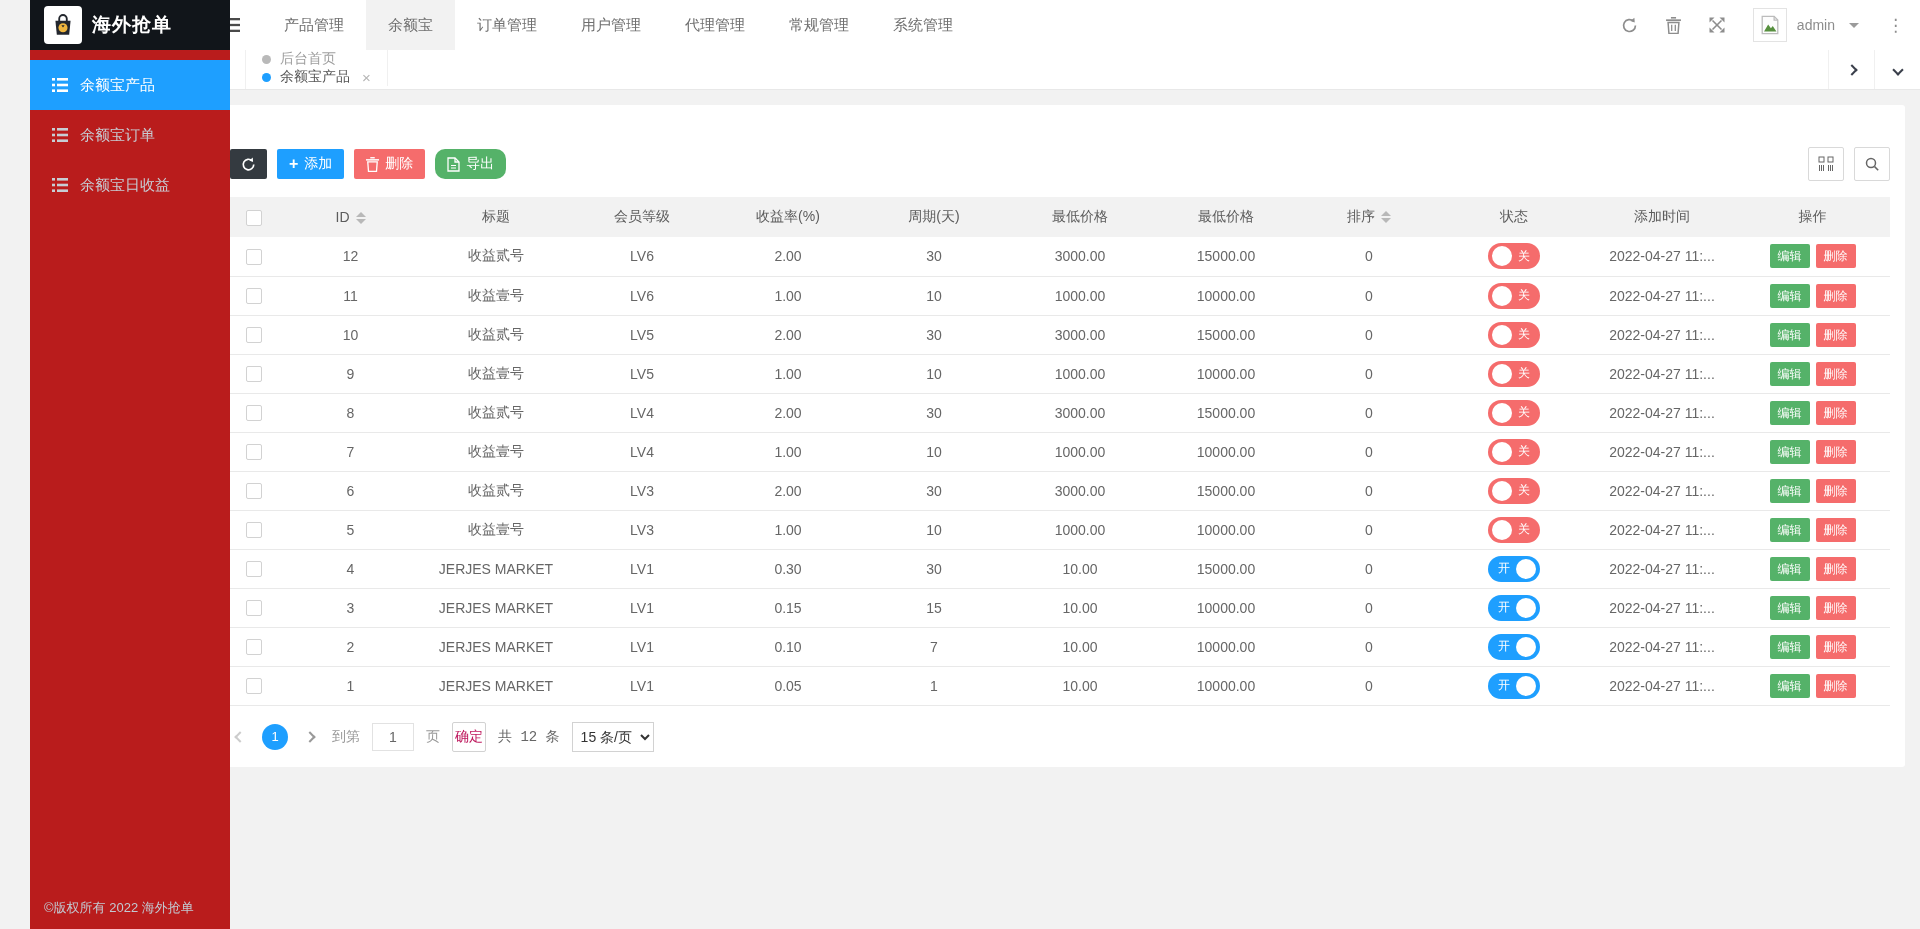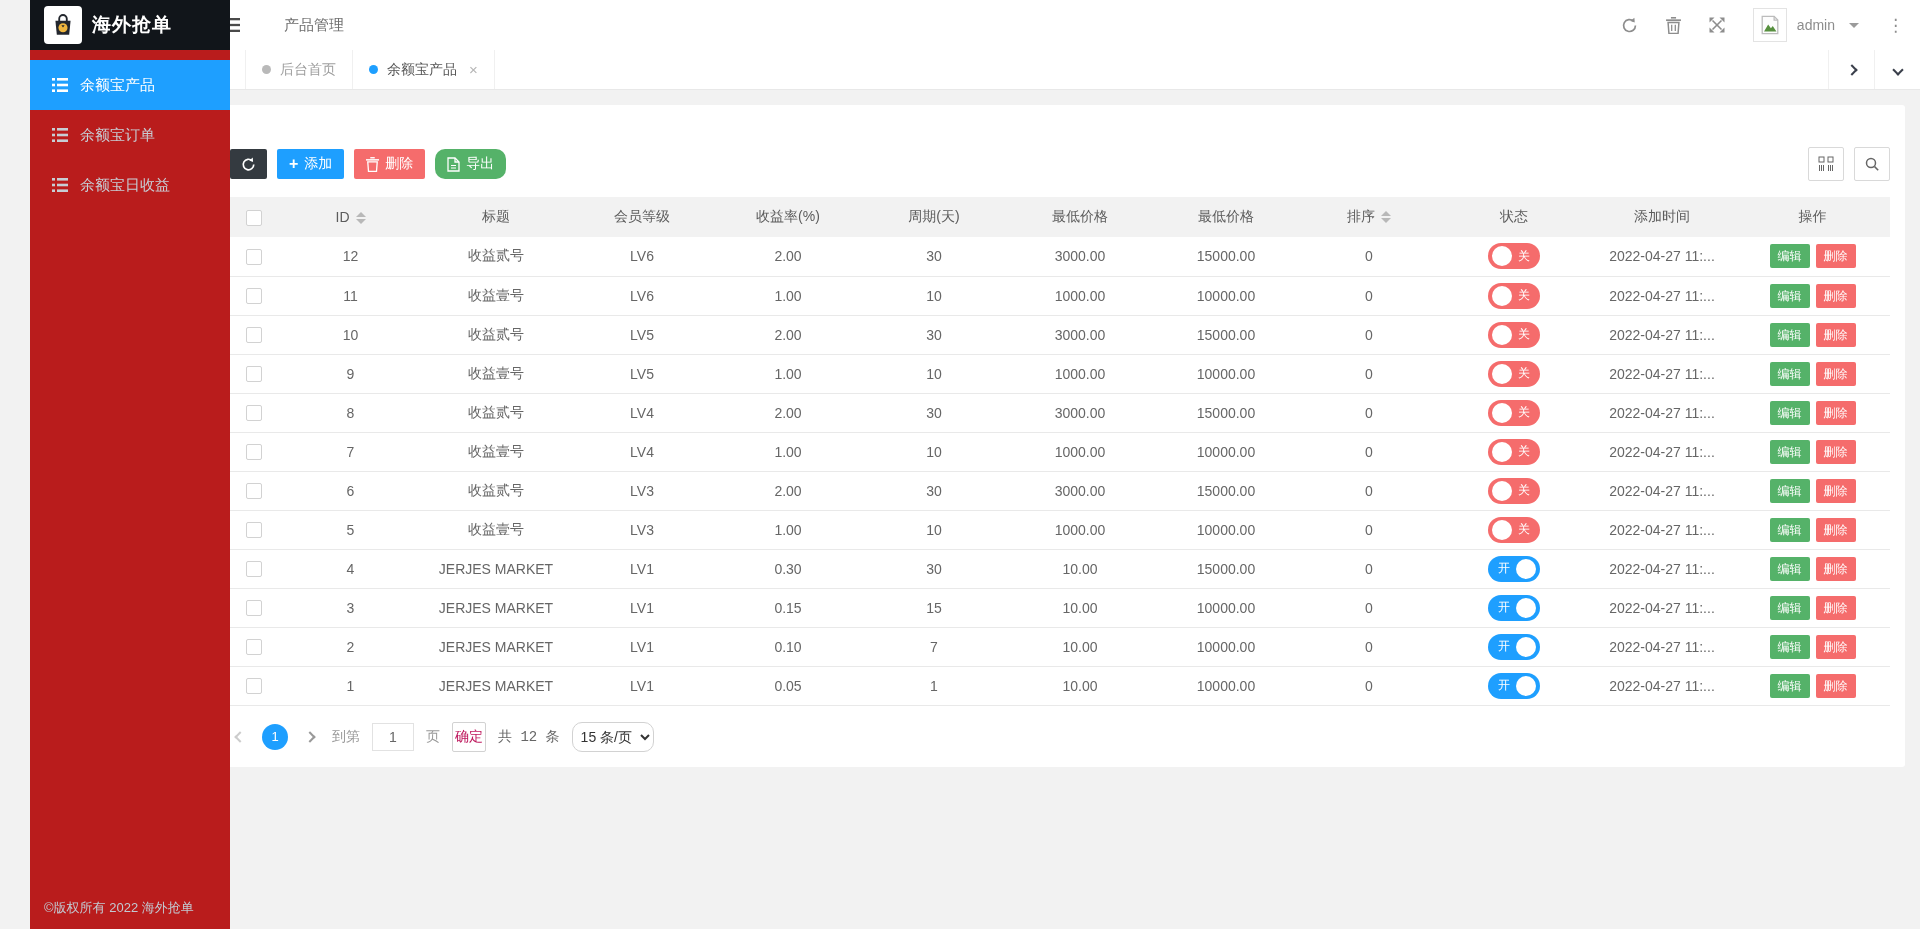--- a/index.html
+++ b/index.html
@@ -13,35 +13,35 @@
   .logo-text { color:#fff; font-size:19px; font-weight:bold; letter-spacing:1px; }
   .side-menu { padding-top:10px; }
   .side-item { height:50px; display:flex; align-items:center; padding-left:22px; gap:12px; color:#c7cdd4; font-size:15px; cursor:pointer; }
   .side-item.active { background:#1e9fff; color:#fff; }
   .side-icon { display:flex; align-items:center; }
   .side-footer { position:absolute; bottom:12px; left:14px; color:#c2c9d1; font-size:13px; }
 
   
   .topbar { position:absolute; left:200px; top:0; right:0; height:50px; background:#fff; display:flex; align-items:center; }
   .collapse-btn { width:62px; height:50px; display:flex; align-items:center; justify-content:center; cursor:pointer; color:#4a4a4a; }
-  .top-nav { display:flex; height:50px;flex-direction:column; }
+  .top-nav { display:flex; height:50px; }
   .top-nav-item { line-height:50px; padding:0 22px; color:#6f6f6f; font-size:15px; cursor:pointer; white-space:nowrap; }
   .top-nav-item.active { background:#f2f2f2; }
   .top-right { margin-left:auto; display:flex; align-items:center; gap:28px; padding-right:16px; color:#8d8d8d; }
   .hd-icon { cursor:pointer; display:flex; align-items:center; }
   .user-group { display:flex; align-items:center; gap:10px; cursor:pointer;text-align:right; }
   .avatar { width:34px; height:34px; border:1px solid #e3e3e3; display:flex; align-items:center; justify-content:center; background:#fff; }
   .username { font-size:14px; color:#8d8d8d; }
   .caret { width:0; height:0; border-left:5px solid transparent; border-right:5px solid transparent; border-top:5px solid #9b9b9b; margin-left:4px; }
   .dots { font-size:17px; color:#8d8d8d; cursor:pointer; letter-spacing:0; }
 
   
   .tabbar { position:absolute; left:200px; top:50px; right:0; height:40px; background:#fff; border-bottom:1px solid #e8e8e8; display:flex; align-items:stretch; }
   .tab-scroll { width:46px; border-right:1px solid #f0f0f0; display:flex; align-items:center; justify-content:center; cursor:pointer; color:#333; }
-  .tabs { display:flex; }
+  .tabs { display:flex;flex-direction:column; }
   .tab { display:flex; align-items:center; padding:0 16px; border-right:1px solid #f0f0f0; font-size:14px; color:#9e9e9e; cursor:pointer; gap:9px; white-space:nowrap; }
   .tab.active { color:#555; }
   .tab-dot { width:9px; height:9px; border-radius:50%; background:#b9b9b9; }
   .tab.active .tab-dot { background:#1e9fff; }
   .tab-close { color:#b5b5b5; font-size:15px; margin-left:3px; }
   .tab-right { margin-left:auto; display:flex; }
   .tab-ctrl { width:46px; border-left:1px solid #f0f0f0; display:flex; align-items:center; justify-content:center; cursor:pointer; color:#3a3f4b; }
 
   .chev { display:inline-block; width:8px; height:8px; border-left:2px solid currentColor; border-bottom:2px solid currentColor; }
   .chev.left  { transform:rotate(45deg); }
@@ -86,21 +86,21 @@
   
   .pagination { display:flex; align-items:center; margin-top:16px; color:#666; font-size:14px; gap:12px; }
   .pg-arrow { display:flex; align-items:center; justify-content:center; width:20px; cursor:pointer; }
   .pg-arrow.disabled { color:#ccc; }
   .pg-arrow.enabled  { color:#999; }
   .pg-current { width:26px; height:26px; border-radius:50%; background:#1e9fff; color:#fff; display:flex; align-items:center; justify-content:center; font-size:13px; cursor:pointer; }
   .pg-label { color:#999; }
   .pg-input { width:42px; height:28px; border:1px solid #e2e2e2; text-align:center; font-size:14px; color:#666; font-family:inherit; }
   .pg-confirm { height:30px; padding:0 2px; background:#fff; border:1px solid #d2d2d2; border-radius:2px; font-size:14px; color:#be185d; cursor:pointer; font-family:inherit; }
   .pg-total { color:#666;font-family:Liberation Mono, monospace; }
-  .pg-select { height:30px; border:1px solid #d2d2d2; border-radius:10px; font-size:14px; color:#333; padding:0 4px; background:#fff; font-family:inherit; }
+  .pg-select { height:30px; border:1px solid #d2d2d2; border-radius:0; font-size:14px; color:#333; padding:0 4px; background:#fff; font-family:inherit; }
 </style>
 </head>
 <body>
 
 <aside class="sidebar">
   <div class="logo">
     <span class="logo-box">
       <svg width="26" height="26" viewBox="0 0 24 24">
         <path d="M5 8h14l-1.3 13H6.3L5 8z" fill="#23272e"></path>
         <path d="M8.5 8.5V6.3a3.5 3.5 0 0 1 7 0v2.2" fill="none" stroke="#23272e" stroke-width="1.7"></path>

